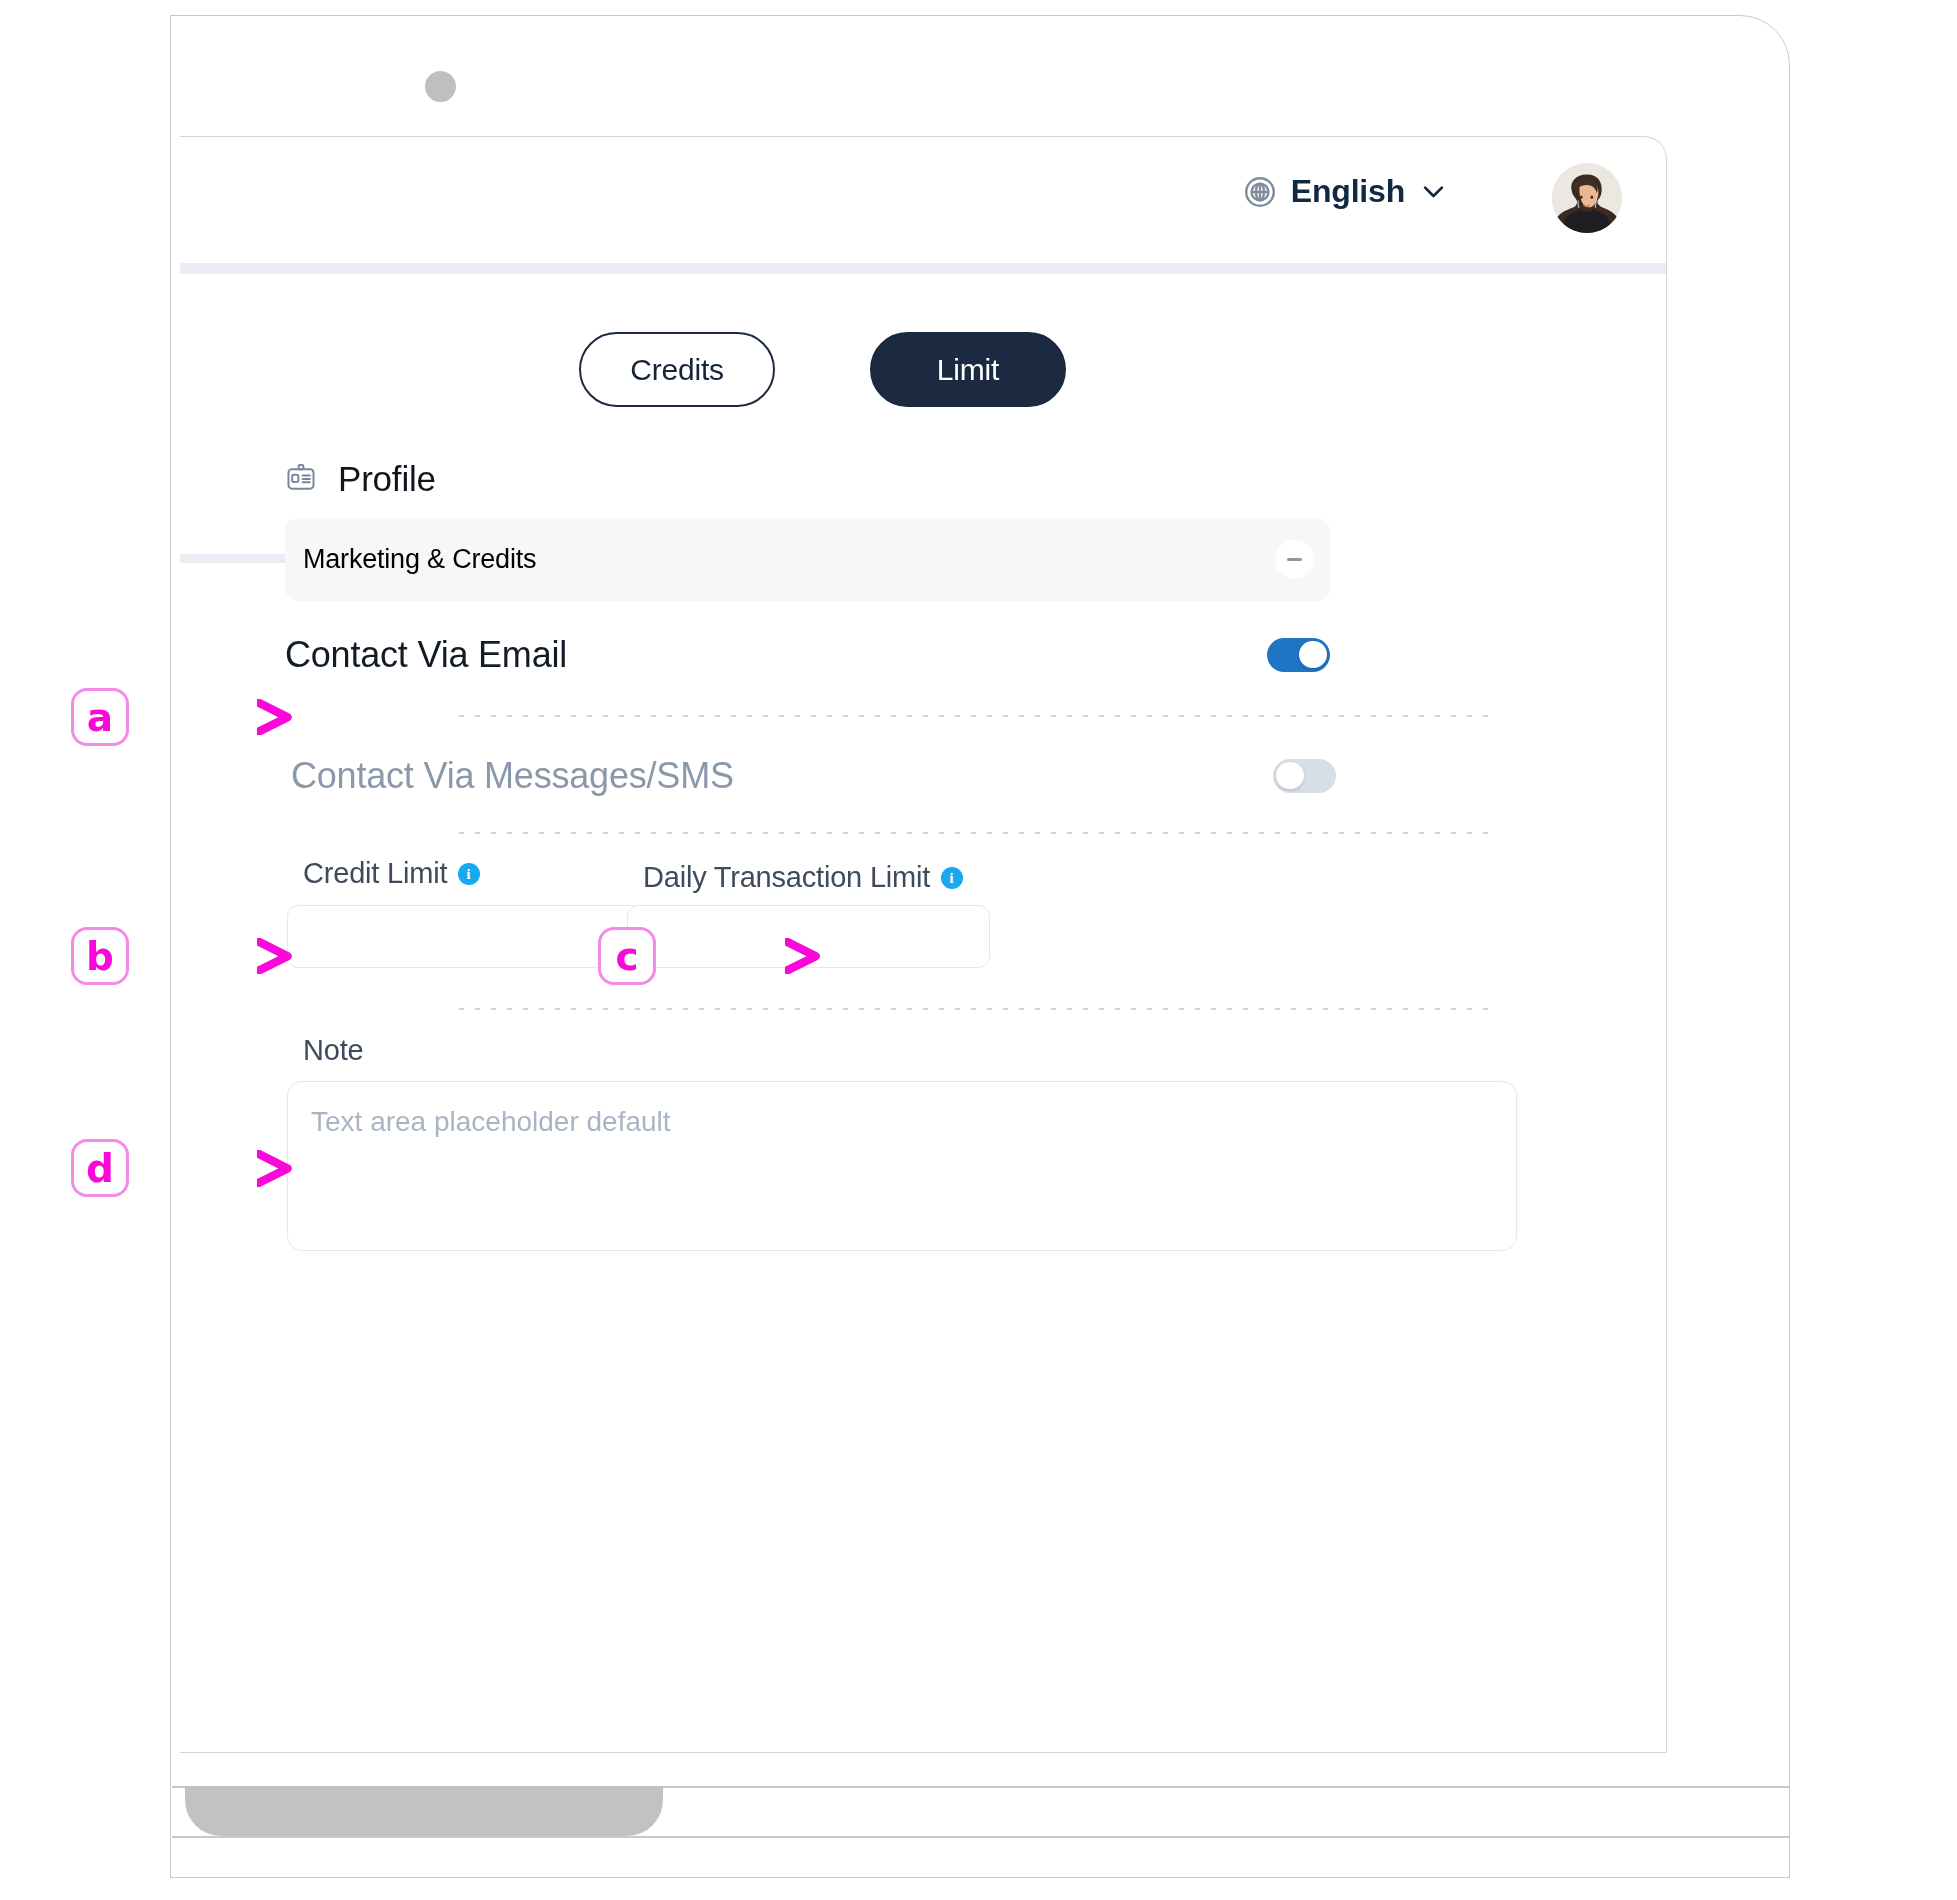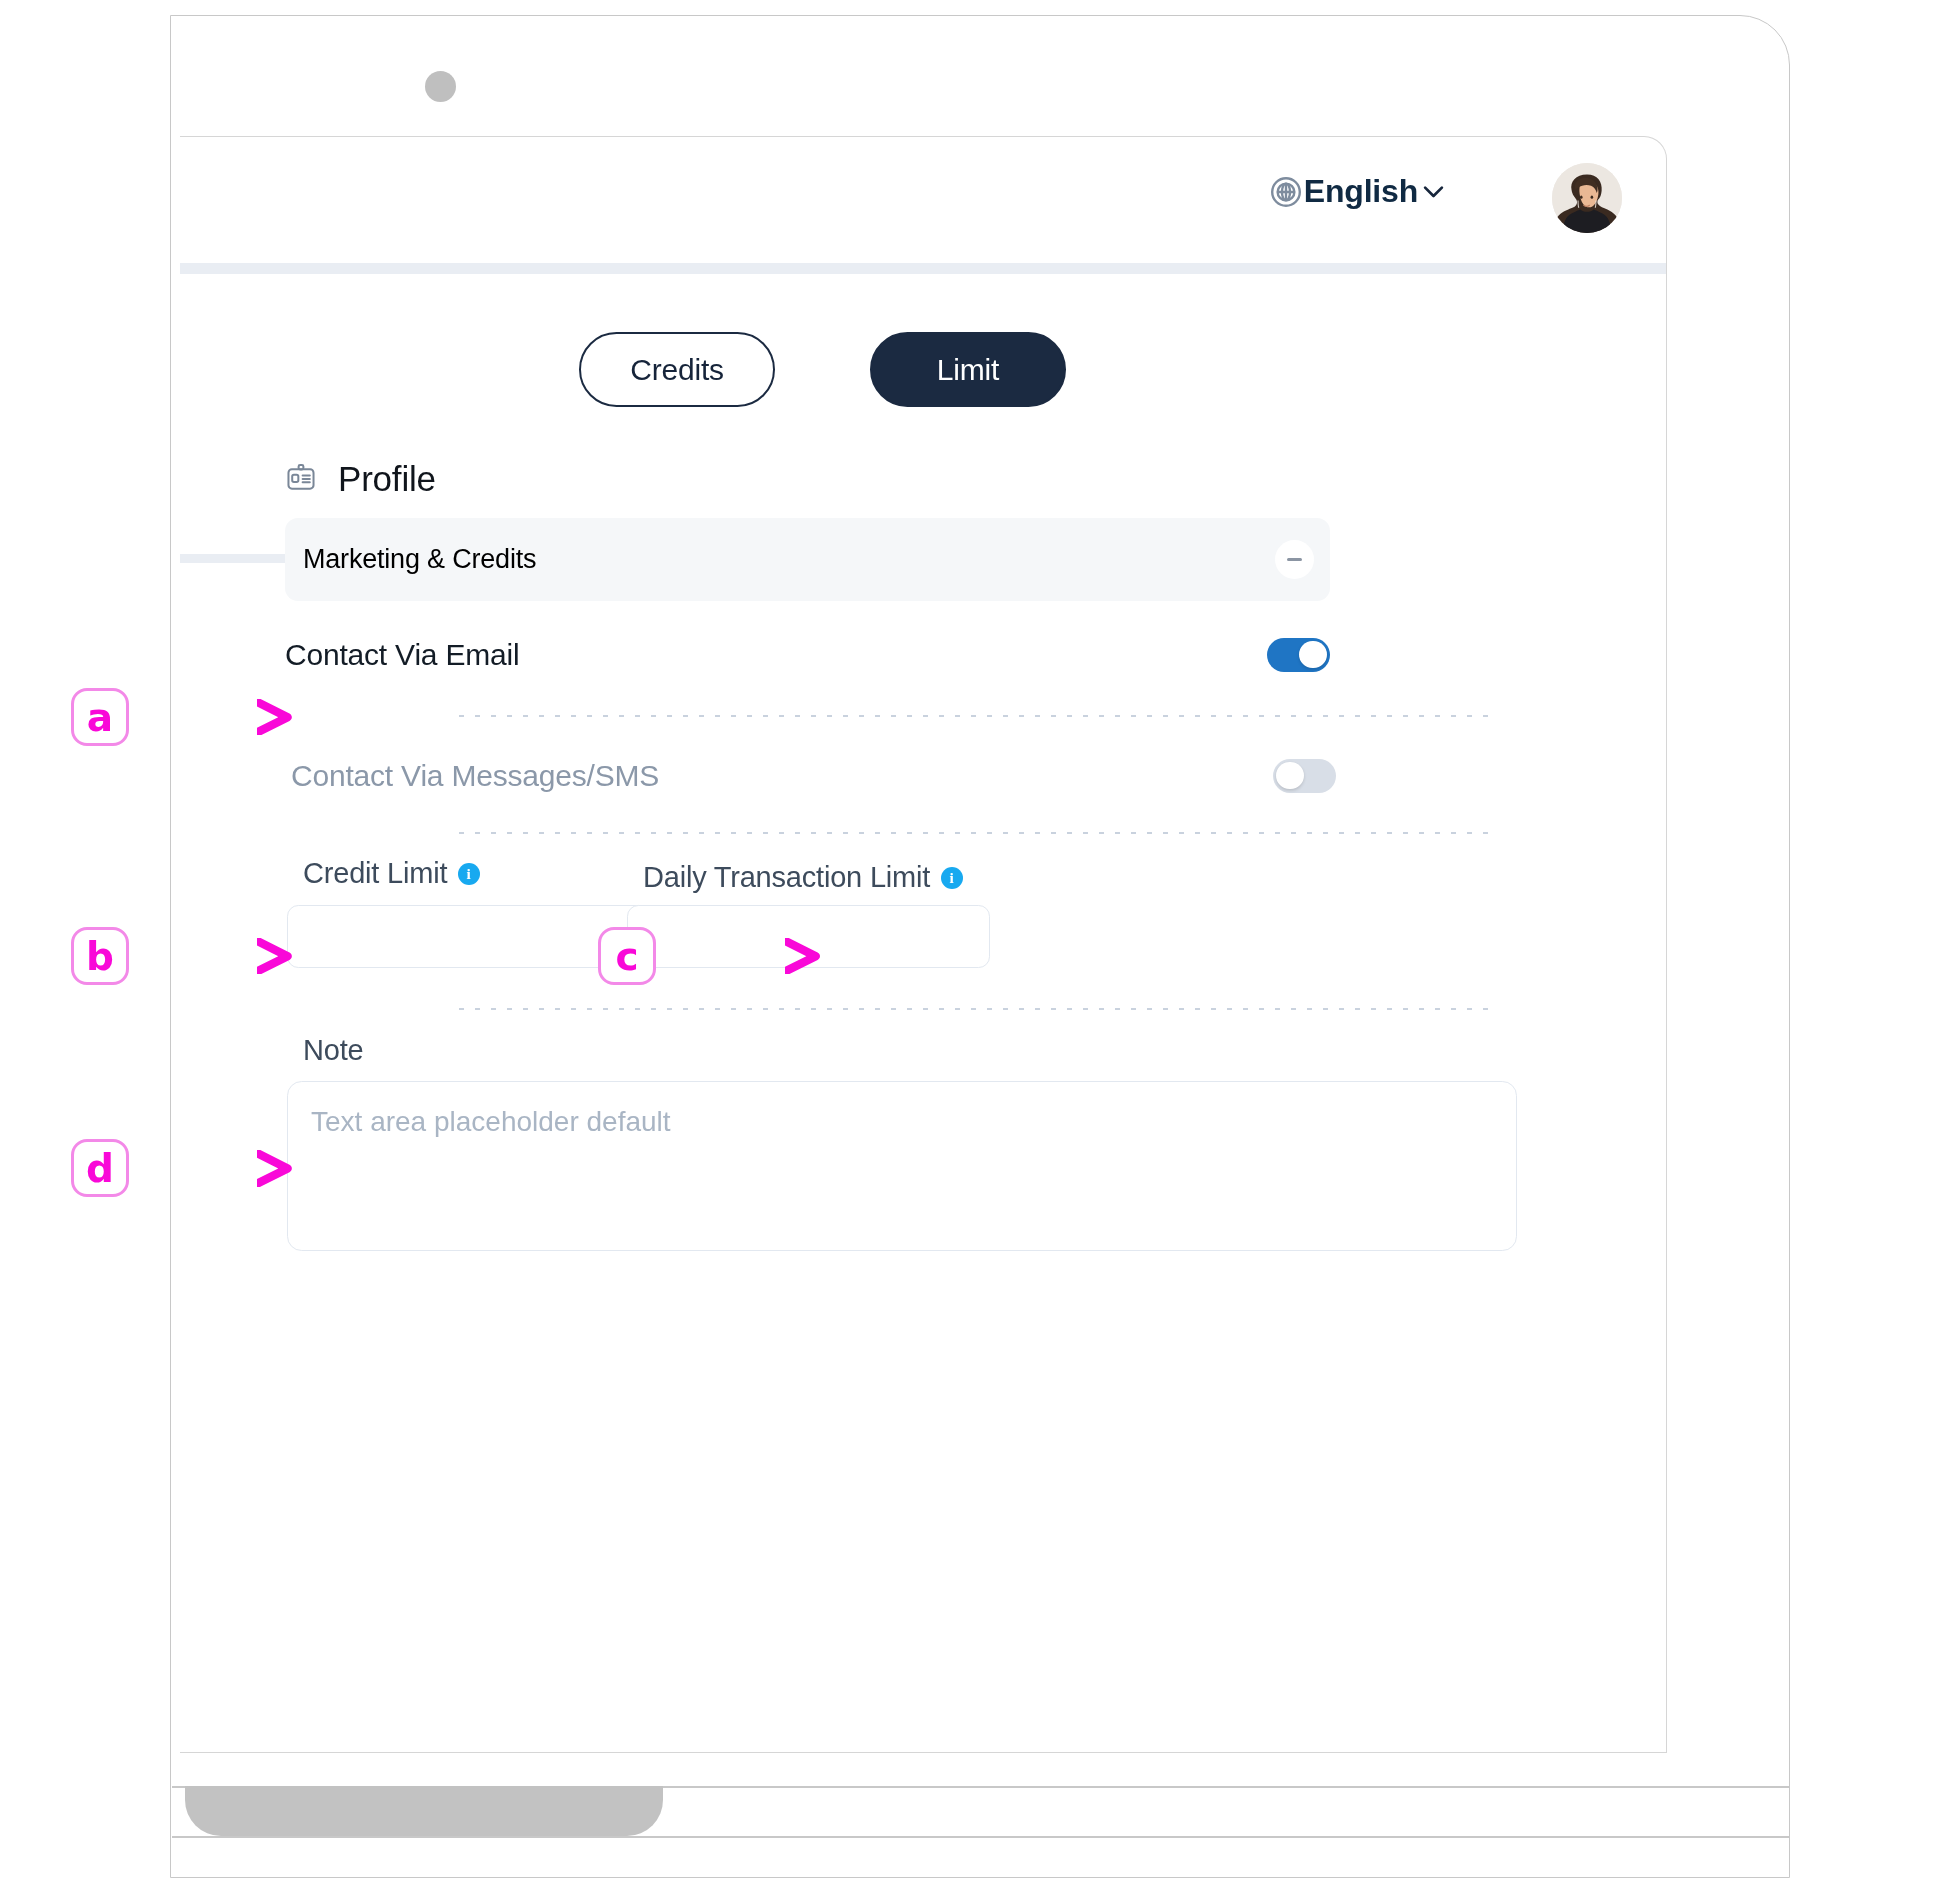--- a/index.html
+++ b/index.html
@@ -85,20 +85,21 @@
     top: 0;
     width: 100%;
     height: 126px;
   }
   #lang-selector {
     position: absolute;
     right: 217px;
     top: 36px;
     display: flex;
     align-items: center;
+    gap: 13px;
     cursor: pointer;
   }
   #lang-selector .lang-label {
     font-size: 32px;
     font-weight: 600;
     color: #102a43;
     letter-spacing: -0.2px;
   }
   .globe-icon svg { display: block; }
   .chev-icon svg { display: block; }
@@ -253,21 +254,21 @@
   
   .toggle-row {
     position: absolute;
     left: 105px;
     width: 1045px;
     height: 57px;
     display: flex;
     align-items: center;
   }
   .toggle-row .row-label {
-    font-size: 30px;
+    font-size: 36px;
     font-weight: 400;
     letter-spacing: -0.2px;
   }
   .row-label.dark { color: #131c26; }
   .row-label.muted { color: #8b98a9; }
   .switch {
     position: absolute;
     right: 0;
     width: 63px;
     height: 34px;

